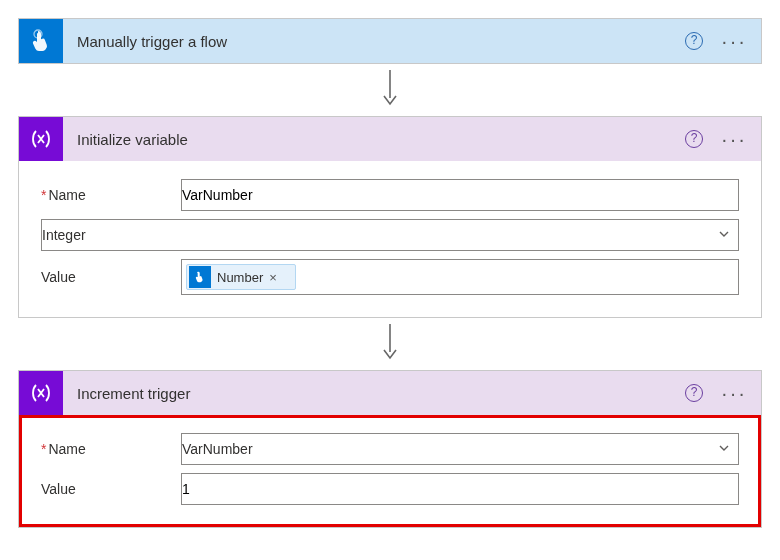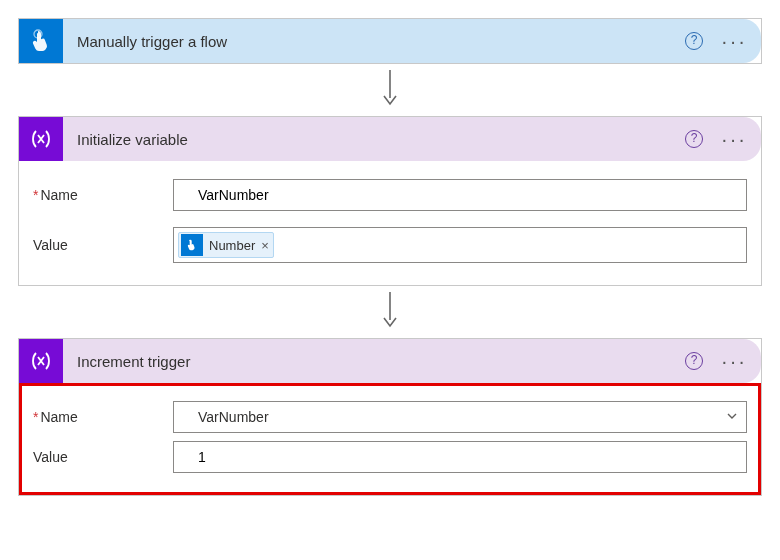--- a/index.html
+++ b/index.html
@@ -14,21 +14,20 @@
   }
   .card {
     border: 1px solid #c8c8c8;
     background: #fff;
   }
   .card-header {
     display: flex;
     align-items: center;
     height: 44px;
     padding-right: 10px;
-    border-radius: 18px;
   }
   .hdr-trigger { background: #cce4f6; }
   .hdr-var     { background: #e9dcef; }
   .icon-box {
     width: 44px;
     height: 44px;
     display: flex;
     align-items: center;
     justify-content: center;
     flex-shrink: 0;
@@ -62,36 +61,36 @@
     cursor: pointer;
     padding: 0 4px;
     line-height: 10px;
   }
   .card-body {
     padding: 10px 14px 14px 14px;
   }
   .form-row {
     display: flex;
     align-items: center;
-    margin: 8px 0;
+    margin: 8px 8px;
   }
   .form-label {
     width: 140px;
     font-size: 14px;
     color: #323130;
   }
   .req { color: #d13438; margin-right: 2px; }
   .field {
     flex: 1;
     border: 1px solid #8a8886;
     background: #fff;
     height: 32px;
     display: flex;
     align-items: center;
-    padding: 0 24px;
+    padding: 0 0;
     font-size: 14px;
     position: relative;
   }
   .field input {
     border: none;
     outline: none;
     width: 100%;
     font-size: 14px;
     font-family: inherit;
     background: transparent;
@@ -114,21 +113,21 @@
     display: flex;
     align-items: center;
   }
   .token {
     display: inline-flex;
     align-items: center;
     background: #e5f1fb;
     border: 1px solid #b3d7f2;
     border-radius: 2px;
     height: 26px;
-    padding-right: 4px;
+    padding-right: 18px;
     font-size: 13px;
   }
   .token-icon {
     width: 22px; height: 22px;
     background: #0078d4;
     display: flex; align-items: center; justify-content: center;
     margin: 2px 6px 2px 2px;
     color: #fff;
   }
   .token-icon svg { width: 14px; height: 14px; }
@@ -187,20 +186,26 @@
     <div class="ellipsis">···</div>
   </div>
   <div class="card-body">
     <div class="form-row">
       <div class="form-label"><span class="req">*</span><span>Name</span></div>
       <div class="field">
         <input type="text" value="VarNumber" style="">
       </div>
     </div>
     <div class="form-row">
+      <div class="field">
+        <span>Integer</span>
+        <span class="chevron"><svg viewBox="0 0 12 12">
+              <polyline points="2,4 6,8 10,4" fill="none" stroke="currentColor" stroke-width="1.4"></polyline>
+            </svg></span>
+      </div>
     </div>
     <div class="form-row">
       <div class="form-label">Value</div>
       <div class="token-field">
         <span class="token">
           <span class="token-icon">
             <svg viewBox="0 0 24 24" fill="currentColor">
                 <path d="M9 3a2.5 2.5 0 0 1 2.5 2.5V11l1-.4a1.6 1.6 0 0 1 2.1 1l1.6 4.2a3.2 3.2 0 0 1-.8 3.4l-.6.7a3.2 3.2 0 0 1-2.4 1H10a3.2 3.2 0 0 1-2.9-1.8L5 14a1.6 1.6 0 0 1 2.2-2.1L8 12V5.5A1 1 0 0 1 9 3z"></path>
               </svg>
           </span>

